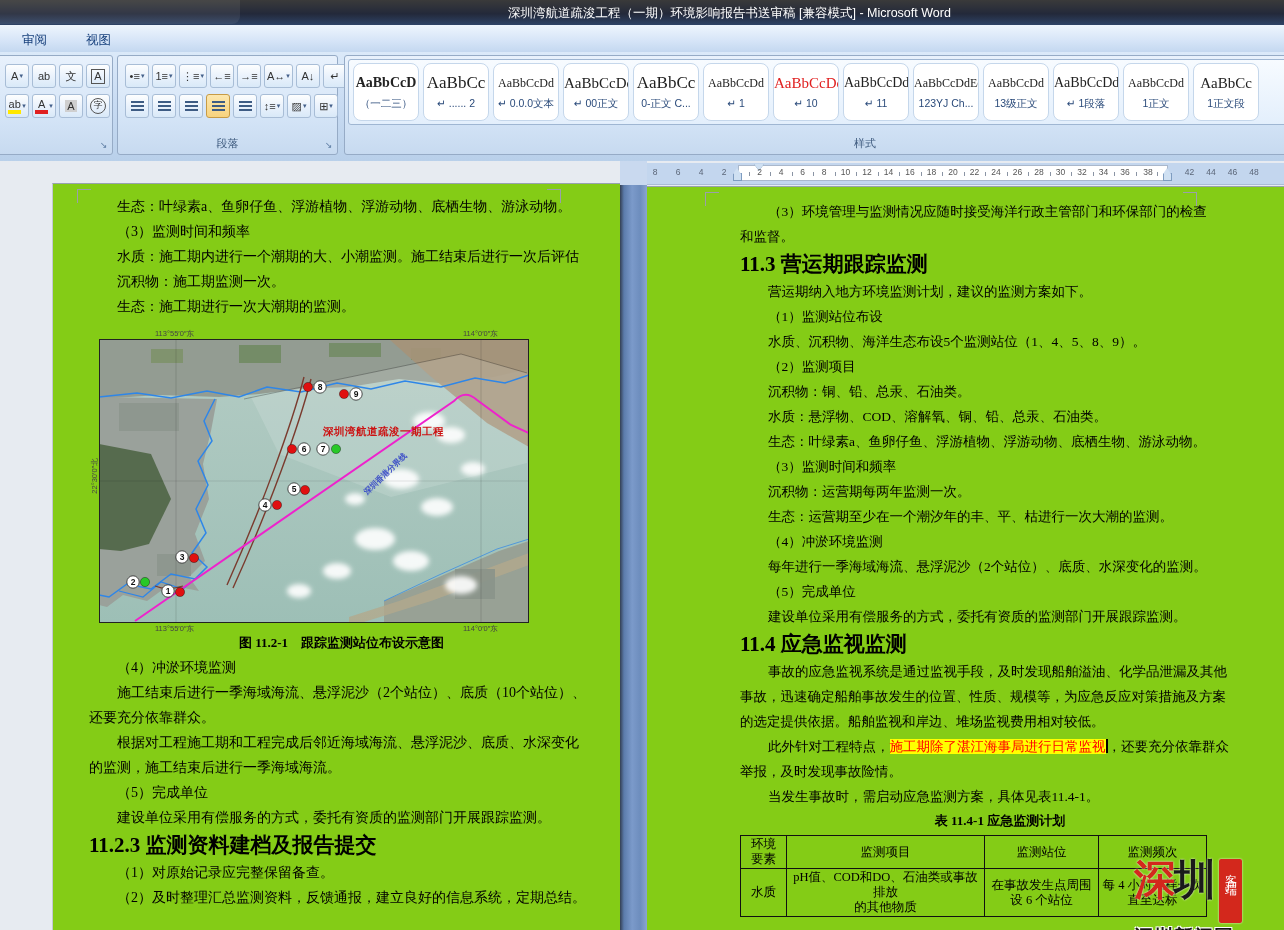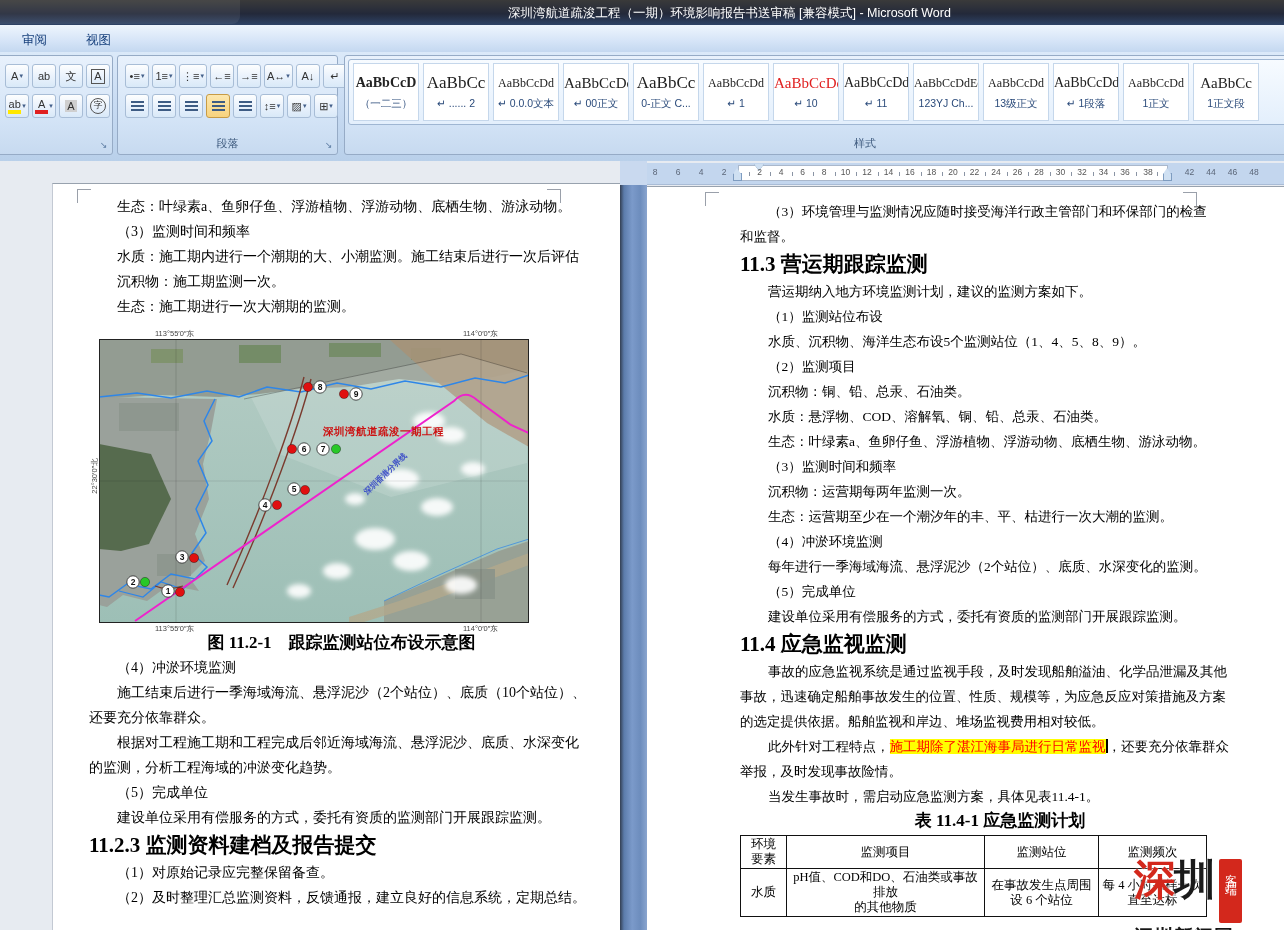--- a/index.html
+++ b/index.html
@@ -30,29 +30,29 @@
   .rbtn{min-width:24px;height:24px;border:1px solid #a8bdd6;border-radius:3px;background:linear-gradient(#fdfefe,#eaf2fc 50%,#d9e9f8);display:flex;align-items:center;justify-content:center;font-size:11px;color:#333;padding:0 2px;box-sizing:border-box;cursor:default;}
   .rbtn.active{background:linear-gradient(#fce7ae,#f8d37e);border-color:#c79b45;}
   .caret{font-size:7px;color:#44608a;margin-left:1px;}
   .ibars{width:13px;height:11px;background:repeating-linear-gradient(to bottom,#3e5c84 0 2px,transparent 2px 4px);}
   .gstack{display:flex;flex-direction:column;align-items:center;line-height:10px;}
   .ubar{display:block;width:13px;height:4px;margin-top:1px;}
   .boxed{border:1px solid #555;padding:0 2px;line-height:13px;}
   .shaded{background:#cfcfcf;padding:0 2px;}
   .circled{border:1px solid #555;border-radius:50%;width:14px;height:14px;line-height:13px;text-align:center;font-size:9px;}
   .stylepanel{position:absolute;left:3px;top:3px;height:66px;width:1020px;background:linear-gradient(#f7fbff,#e3effc);border:1px solid #9fb6d2;border-radius:3px;display:flex;gap:4px;padding:3px 4px;overflow:hidden;box-sizing:border-box;}
-  .scard{width:64px;flex:0 0 64px;background:#fff;border:1px solid #c5d7eb;border-radius:0;text-align:center;overflow:hidden;cursor:default;}
+  .scard{width:64px;flex:0 0 64px;background:#fff;border:1px solid #c5d7eb;border-radius:8px;text-align:center;overflow:hidden;cursor:default;}
   .scard .sp{display:block;margin-top:5px;height:28px;line-height:28px;font-family:"Liberation Serif",serif;white-space:nowrap;overflow:hidden;color:#222;}
   .scard .sp.red{color:#e02020;} .scard .sp.bold{font-weight:bold;}
   .scard .sl{display:block;font-size:10.5px;color:#2a4a7a;white-space:nowrap;overflow:hidden;}
 
   
   .docarea{position:absolute;top:161px;left:0;width:1284px;height:769px;background:#e7ebf1;overflow:hidden;}
   .pane-left{position:absolute;left:0;top:0;width:620px;height:100%;}
-  .page{background:#ffffff;box-sizing:border-box;overflow:hidden;}
+  .page{background:#84cc16;box-sizing:border-box;overflow:hidden;}
   .page-left{position:absolute;left:52px;top:22px;width:568px;height:747px;border-top:1px solid #98a2ae;border-left:1px solid #c3c9d3;padding:10px 26px 0 36px;}
   .divider{position:absolute;left:620px;top:24px;width:27px;height:745px;background:linear-gradient(to right,#333f52,#5c7cab 15%,#7b9aca 45%,#6d8dbd 75%,#8aa5cf);}
   .divider-cap{position:absolute;left:620px;top:0;width:27px;height:24px;background:#c9d9ef;}
   .pane-right{position:absolute;left:647px;top:0;width:637px;height:100%;}
   .page-right{position:absolute;left:0;top:25px;width:637px;height:744px;border-top:1px solid #98a2ae;padding:12px 24px 0 93px;}
   .cm{position:absolute;width:13px;height:13px;top:5px;}
   .cm.l{border-left:1px solid #9aa0aa;border-top:1px solid #9aa0aa;}
   .cm.r{border-right:1px solid #9aa0aa;border-top:1px solid #9aa0aa;}
 
   
@@ -65,21 +65,21 @@
   .mk-box{top:10px;width:9px;height:8px;background:#cfe0f2;border:1px solid #7e9cc0;box-sizing:border-box;}
   .mk-box::before{content:"";position:absolute;left:-1px;top:-6px;border-left:4px solid transparent;border-right:4px solid transparent;border-bottom:6px solid #cfe0f2;}
   .mk-li{left:86px;} .mk-ri{left:516px;}
 
   
   .dl{font-family:"Liberation Serif",serif;color:#000;}
   .dp{font-size:14px;line-height:25px;height:25px;white-space:nowrap;}
   .page-right .dp{font-size:13.5px;}
   .ind{padding-left:28px;}
   .dh{font-size:21px;font-weight:bold;line-height:30px;height:30px;white-space:nowrap;}
-  .dcap{font-size:17px;font-weight:bold;line-height:24px;height:24px;text-align:center;white-space:nowrap;}
+  .dcap{font-size:13px;font-weight:bold;line-height:24px;height:24px;text-align:center;white-space:nowrap;}
   .hl{background:#ffff00;color:#ff0000;}
   .cursor{display:inline-block;width:2px;height:14px;background:#000;vertical-align:-2px;}
 
   
   .fig{width:418px;height:300px;margin:12px 0 0 10px;position:relative;}
   .fig svg{position:absolute;left:0;top:8px;}
   .coord{position:absolute;font-size:7.5px;color:#444;font-family:"Liberation Sans",sans-serif;white-space:nowrap;}
   .c-tl{left:56px;top:-2px;} .c-tr{left:364px;top:-2px;}
   .c-bl{left:56px;bottom:-3px;} .c-br{left:364px;bottom:-3px;}
   .c-sl{left:-22px;top:140px;transform:rotate(-90deg);}
@@ -381,21 +381,21 @@
                 <text x="257" y="58" text-anchor="middle" font-size="8.5" font-weight="bold" fill="#111">9</text>
               </g>
       <rect x="0.5" y="0.5" width="429" height="283" fill="none" stroke="#222" stroke-width="1"></rect>
     </svg>
   </div>
           <div class="dl dcap">图 11.2-1　跟踪监测站位布设示意图</div>
           <div class="dl dp ind">（4）冲淤环境监测</div>
           <div class="dl dp ind">施工结束后进行一季海域海流、悬浮泥沙（2个站位）、底质（10个站位）、</div>
           <div class="dl dp">还要充分依靠群众。</div>
           <div class="dl dp ind">根据对工程施工期和工程完成后邻近海域海流、悬浮泥沙、底质、水深变化</div>
-          <div class="dl dp">的监测，分析工程海域的冲淤变化趋势。</div>
+          <div class="dl dp">的监测，施工结束后进行一季海域海流。</div>
           <div class="dl dp ind">（5）完成单位</div>
           <div class="dl dp ind">建设单位采用有偿服务的方式，委托有资质的监测部门开展跟踪监测。</div>
           <div class="dl dh">11.2.3 监测资料建档及报告提交</div>
           <div class="dl dp ind">（1）对原始记录应完整保留备查。</div>
           <div class="dl dp ind">（2）及时整理汇总监测资料，反馈通报，建立良好的信息系统，定期总结。</div>
         </div>
     </div>
 
     <div class="divider-cap"></div>
     <div class="divider"></div>

